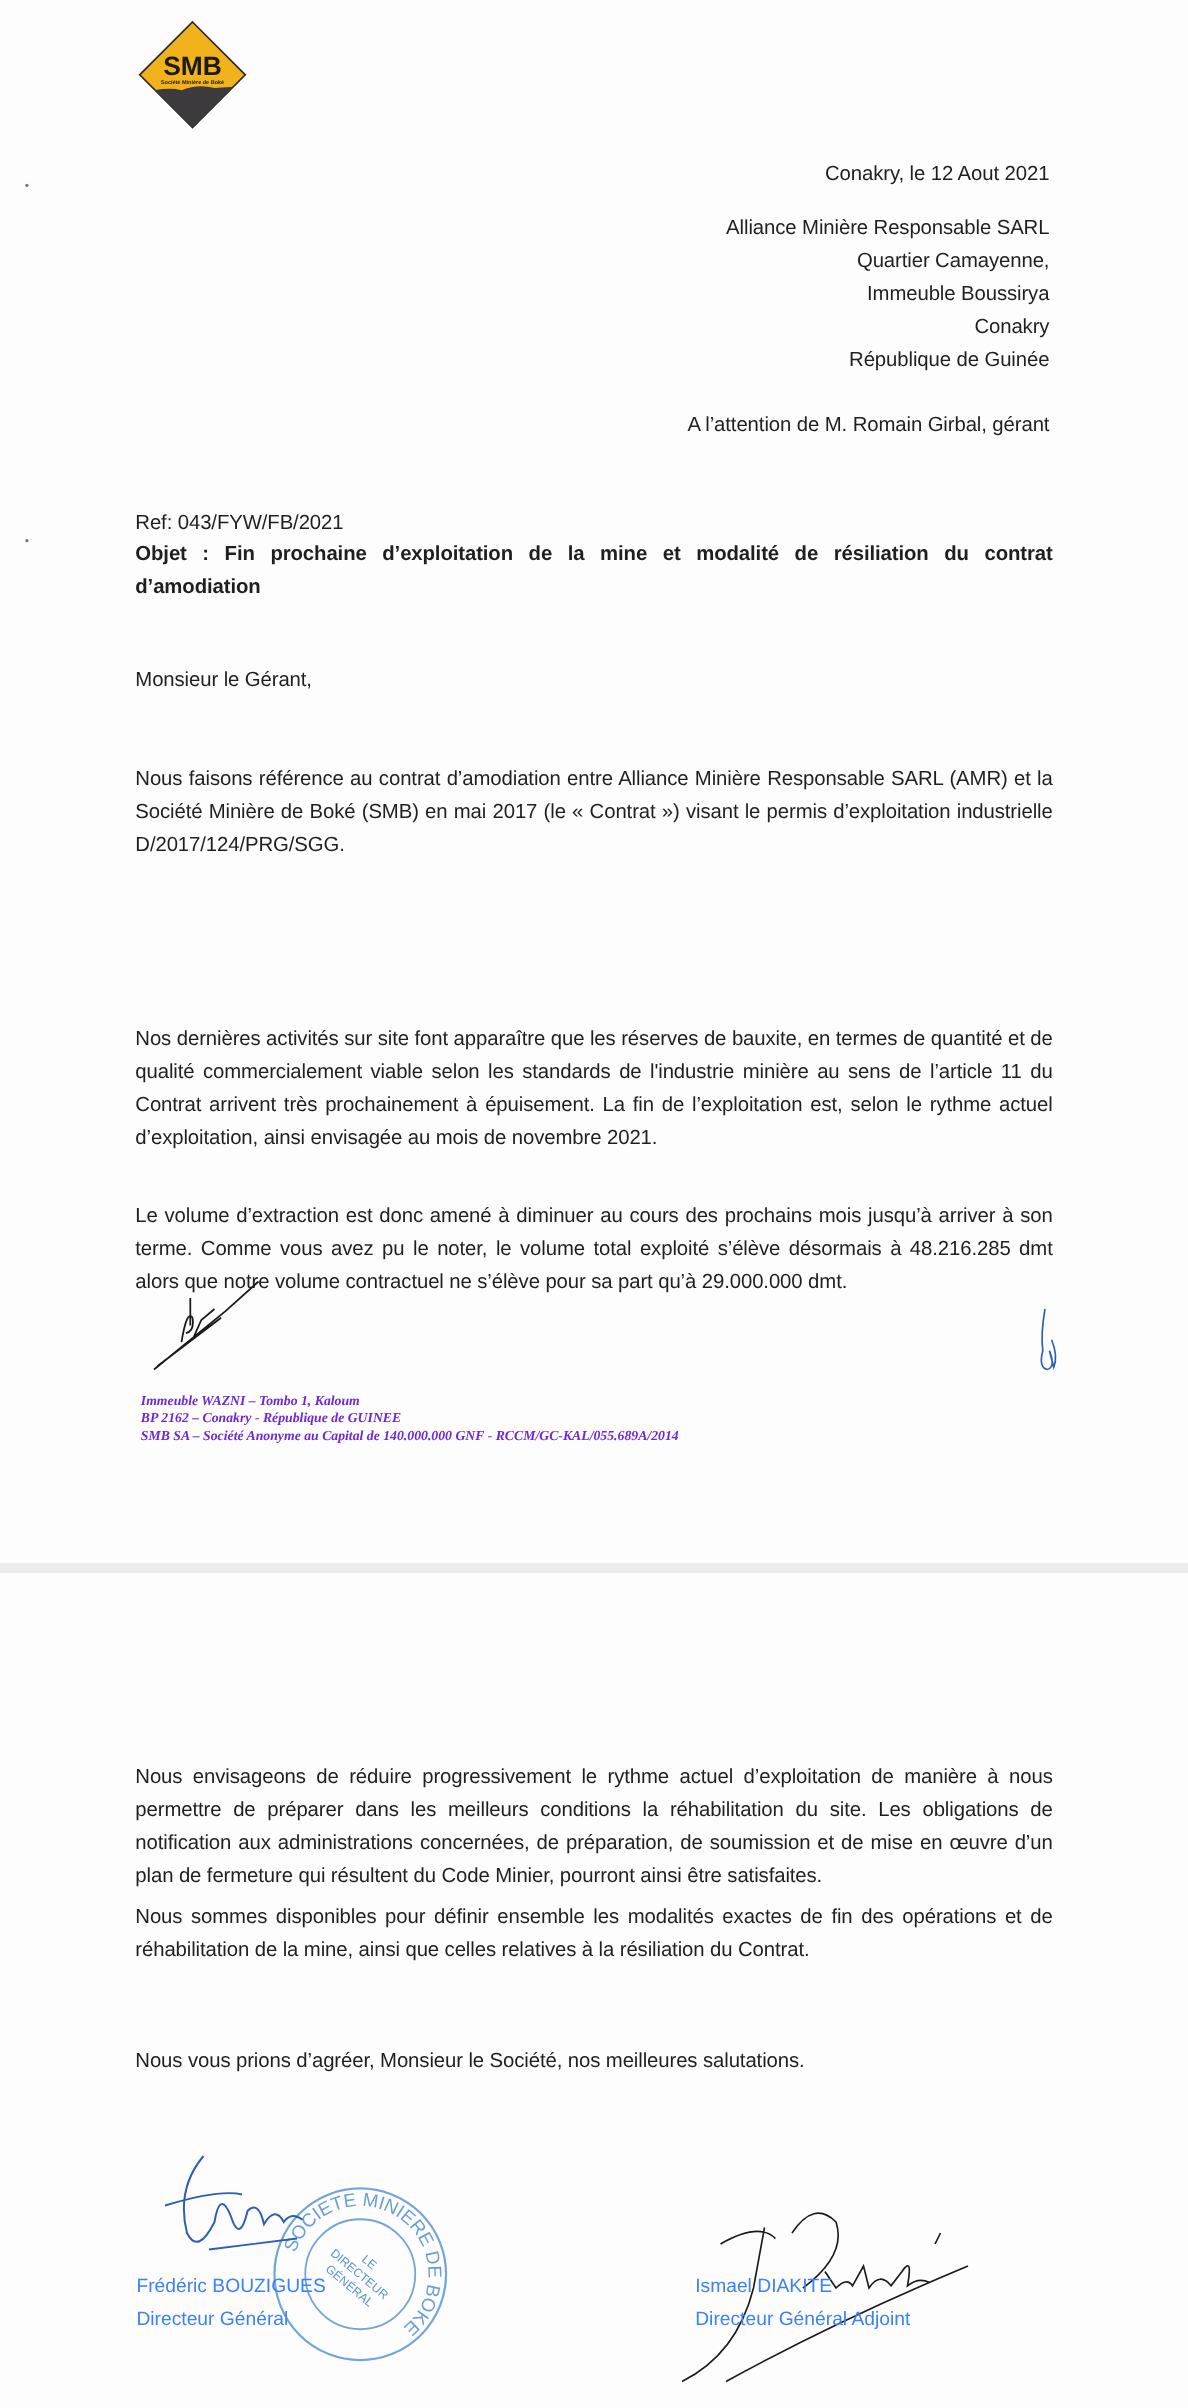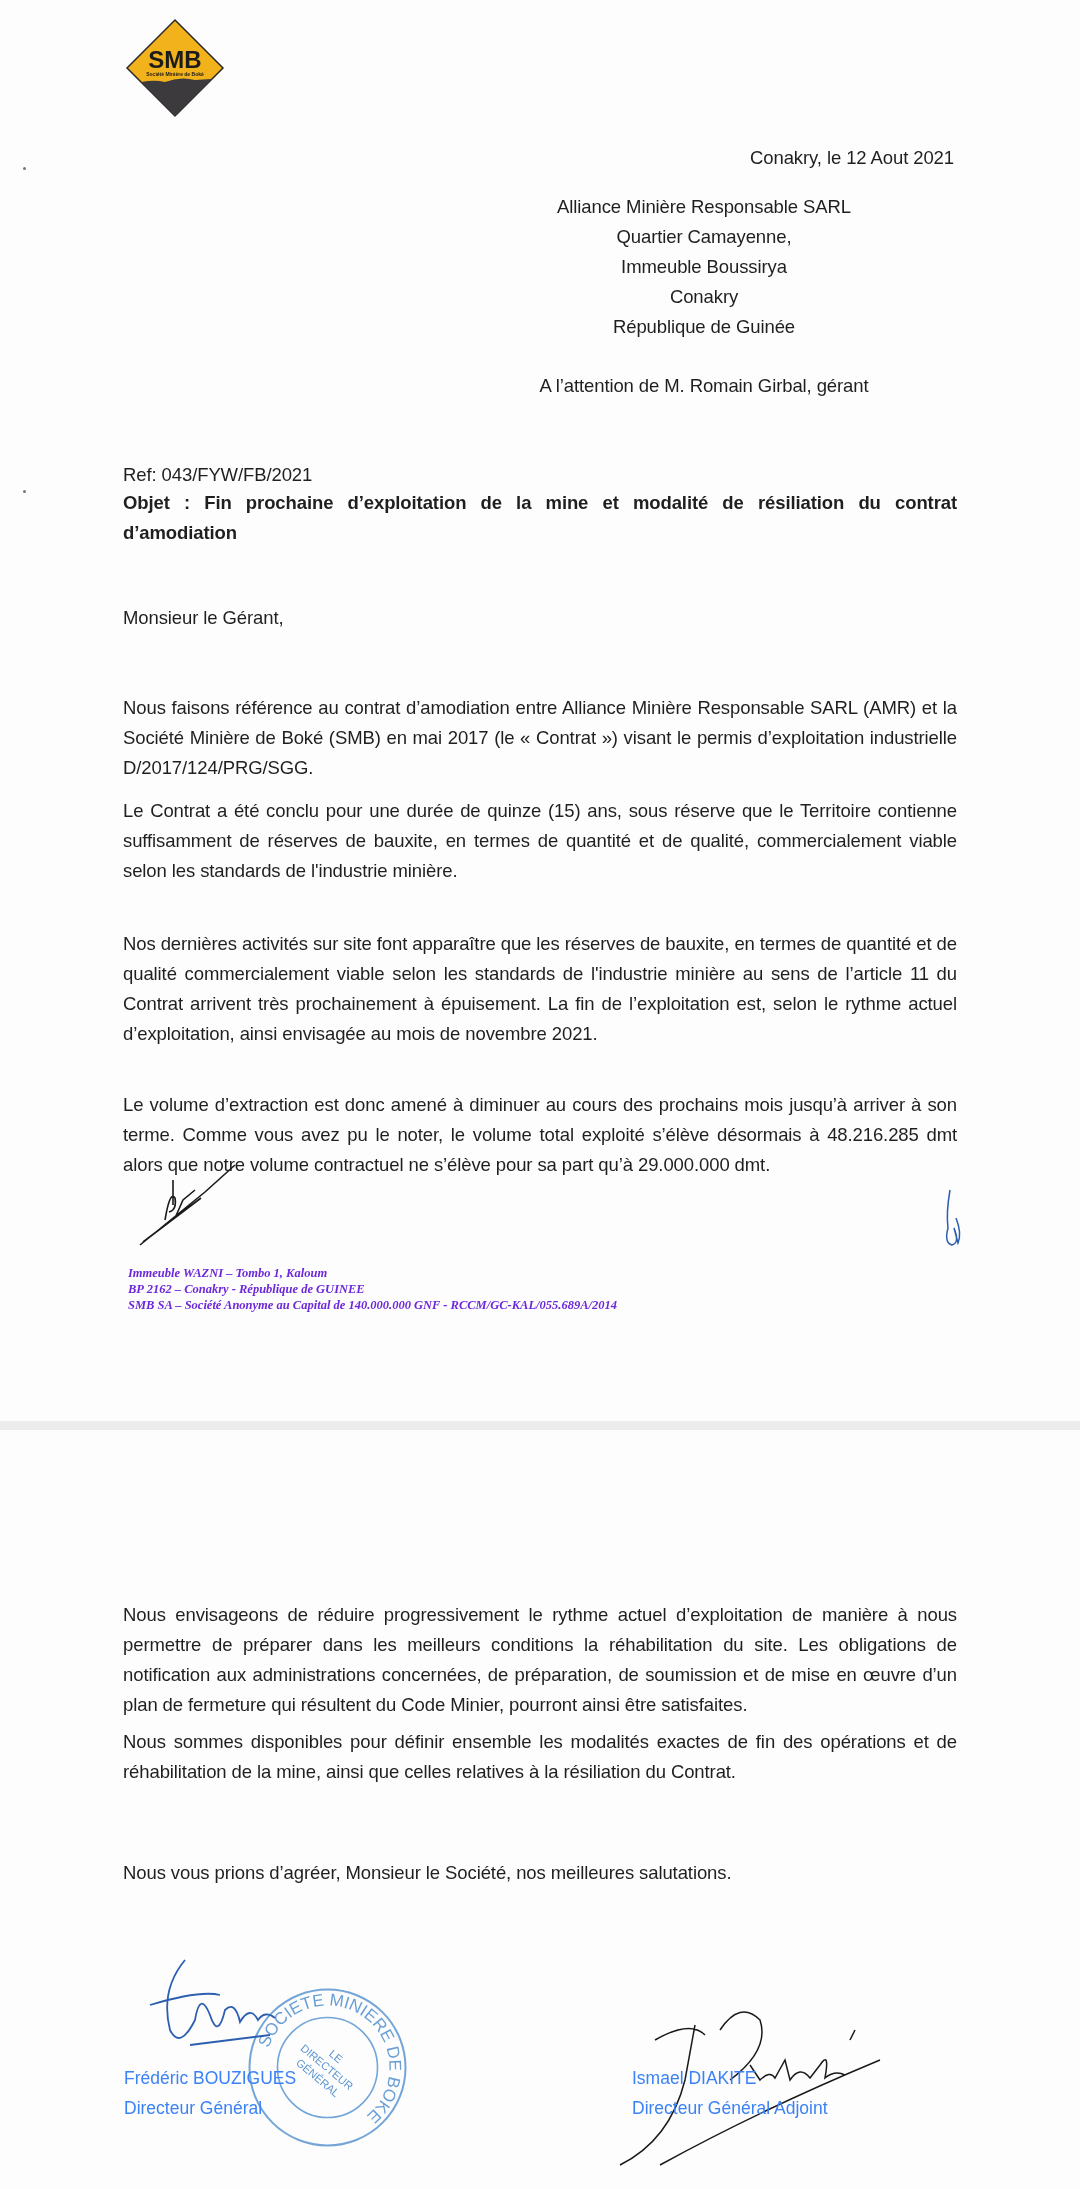--- a/index.html
+++ b/index.html
@@ -7,21 +7,21 @@
          font-family: "Liberation Sans", "DejaVu Sans", sans-serif; color: #1a1a1a; }
   .page { position: absolute; left: 0; width: 1080px; background: #fdfdfd; }
   #page1 { top: 0; height: 1421px; }
   .page-break { position: absolute; left: 0; top: 1421px; width: 1080px; height: 9px; background: #ececec; }
   #page2 { top: 1430px; height: 759px; }
 
   .logo-smb { position: absolute; left: 125px; top: 18px; width: 100px; height: 100px; }
   .logo-boffa { position: absolute; left: 790px; top: 22px; width: 150px; height: 90px; }
 
   .txt { position: absolute; font-size: 18.5px; line-height: 30px; color: #1f1f1f; letter-spacing: -0.1px; }
-  .right { text-align: center; }
+  .right { text-align: right; }
   .just { text-align: justify; text-align-last: left; }
 
   .date { right: 126px; top: 143px; }
   .addr { right: 126px; top: 192px; width: 500px; }
   .addr div { height: 30px; }
   .attn { right: 126px; top: 371px; width: 500px; }
 
   .ref { left: 123px; top: 460px; }
   .obj { left: 123px; top: 488px; width: 834px; font-weight: bold; }
   .salute { left: 123px; top: 603px; }
@@ -84,21 +84,20 @@
   </div>
 
   <div class="txt right attn">A l’attention de M. Romain Girbal, gérant</div>
 
   <div class="txt ref">Ref: 043/FYW/FB/2021</div>
   <div class="txt just obj">Objet : Fin prochaine d’exploitation de la mine et modalité de résiliation du contrat d’amodiation</div>
 
   <div class="txt salute">Monsieur le Gérant,</div>
 
   <div class="txt just para" id="p1">Nous faisons référence au contrat d’amodiation entre Alliance Minière Responsable SARL (AMR) et la Société Minière de Boké (SMB) en mai 2017 (le « Contrat ») visant le permis d’exploitation industrielle D/2017/124/PRG/SGG.</div>
-  <div class="txt just para" id="p2">Le Contrat a été conclu pour une durée de quinze (15) ans, sous réserve que le Territoire contienne suffisamment de réserves de bauxite, en termes de quantité et de qualité, commercialement viable selon les standards de l'industrie minière.</div>
   <div class="txt just para" id="p3">Nos dernières activités sur site font apparaître que les réserves de bauxite, en termes de quantité et de qualité commercialement viable selon les standards de l'industrie minière au sens de l’article 11 du Contrat arrivent très prochainement à épuisement. La fin de l’exploitation est, selon le rythme actuel d’exploitation, ainsi envisagée au mois de novembre 2021.</div>
   <div class="txt just para" id="p4">Le volume d’extraction est donc amené à diminuer au cours des prochains mois jusqu’à arriver à son terme. Comme vous avez pu le noter, le volume total exploité s’élève désormais à 48.216.285 dmt alors que notre volume contractuel ne s’élève pour sa part qu’à 29.000.000 dmt.</div>
 
   <div class="sig-amr">
     <svg width="140" height="90" viewBox="0 0 140 90">
       <path d="M5,85 L70,32 L100,5 M8,82 L66,38 M30,60 Q35,30 40,38 Q42,50 34,52 M38,45 L38,20 M40,58 L48,40 L60,30" fill="none" stroke="#1a1a1a" stroke-width="1.6"></path>
     </svg>
   </div>
 
   <div class="initial-blue">

